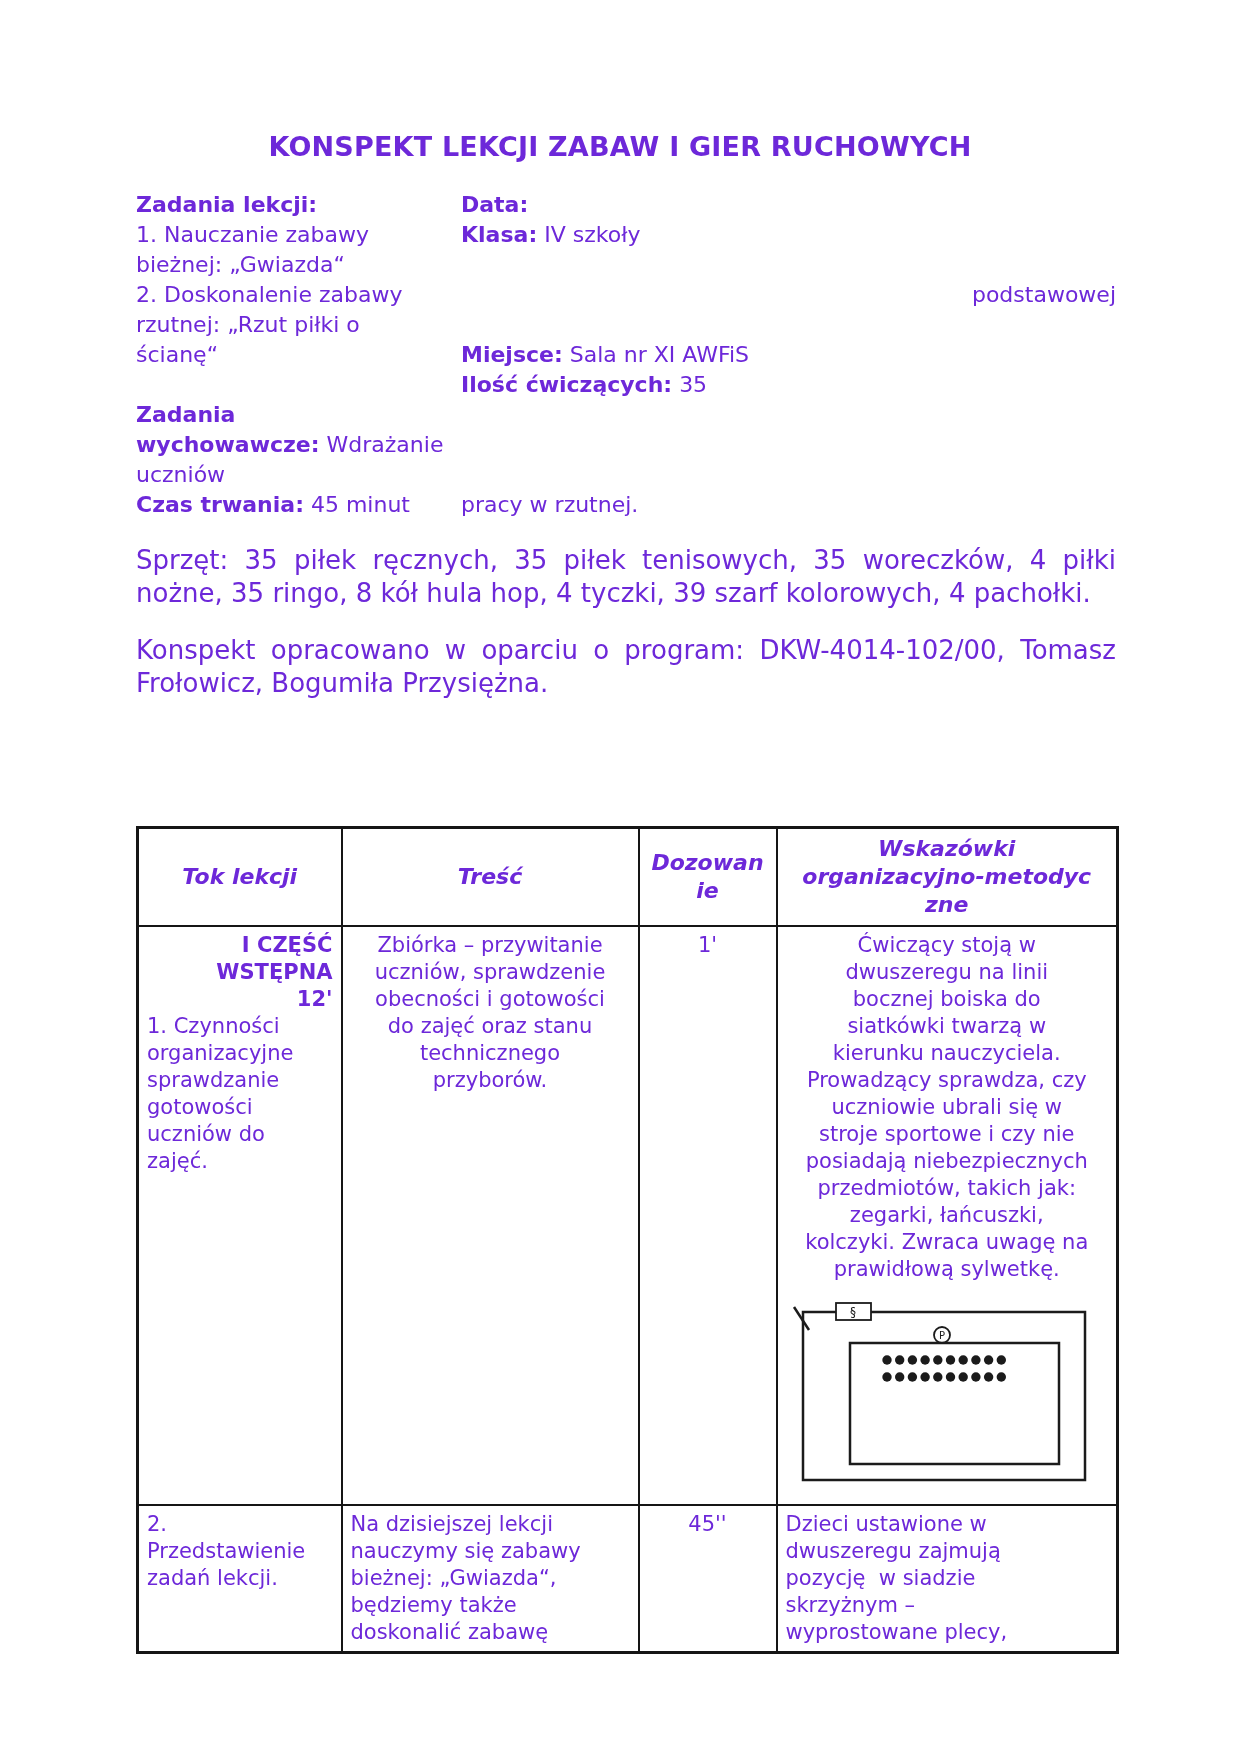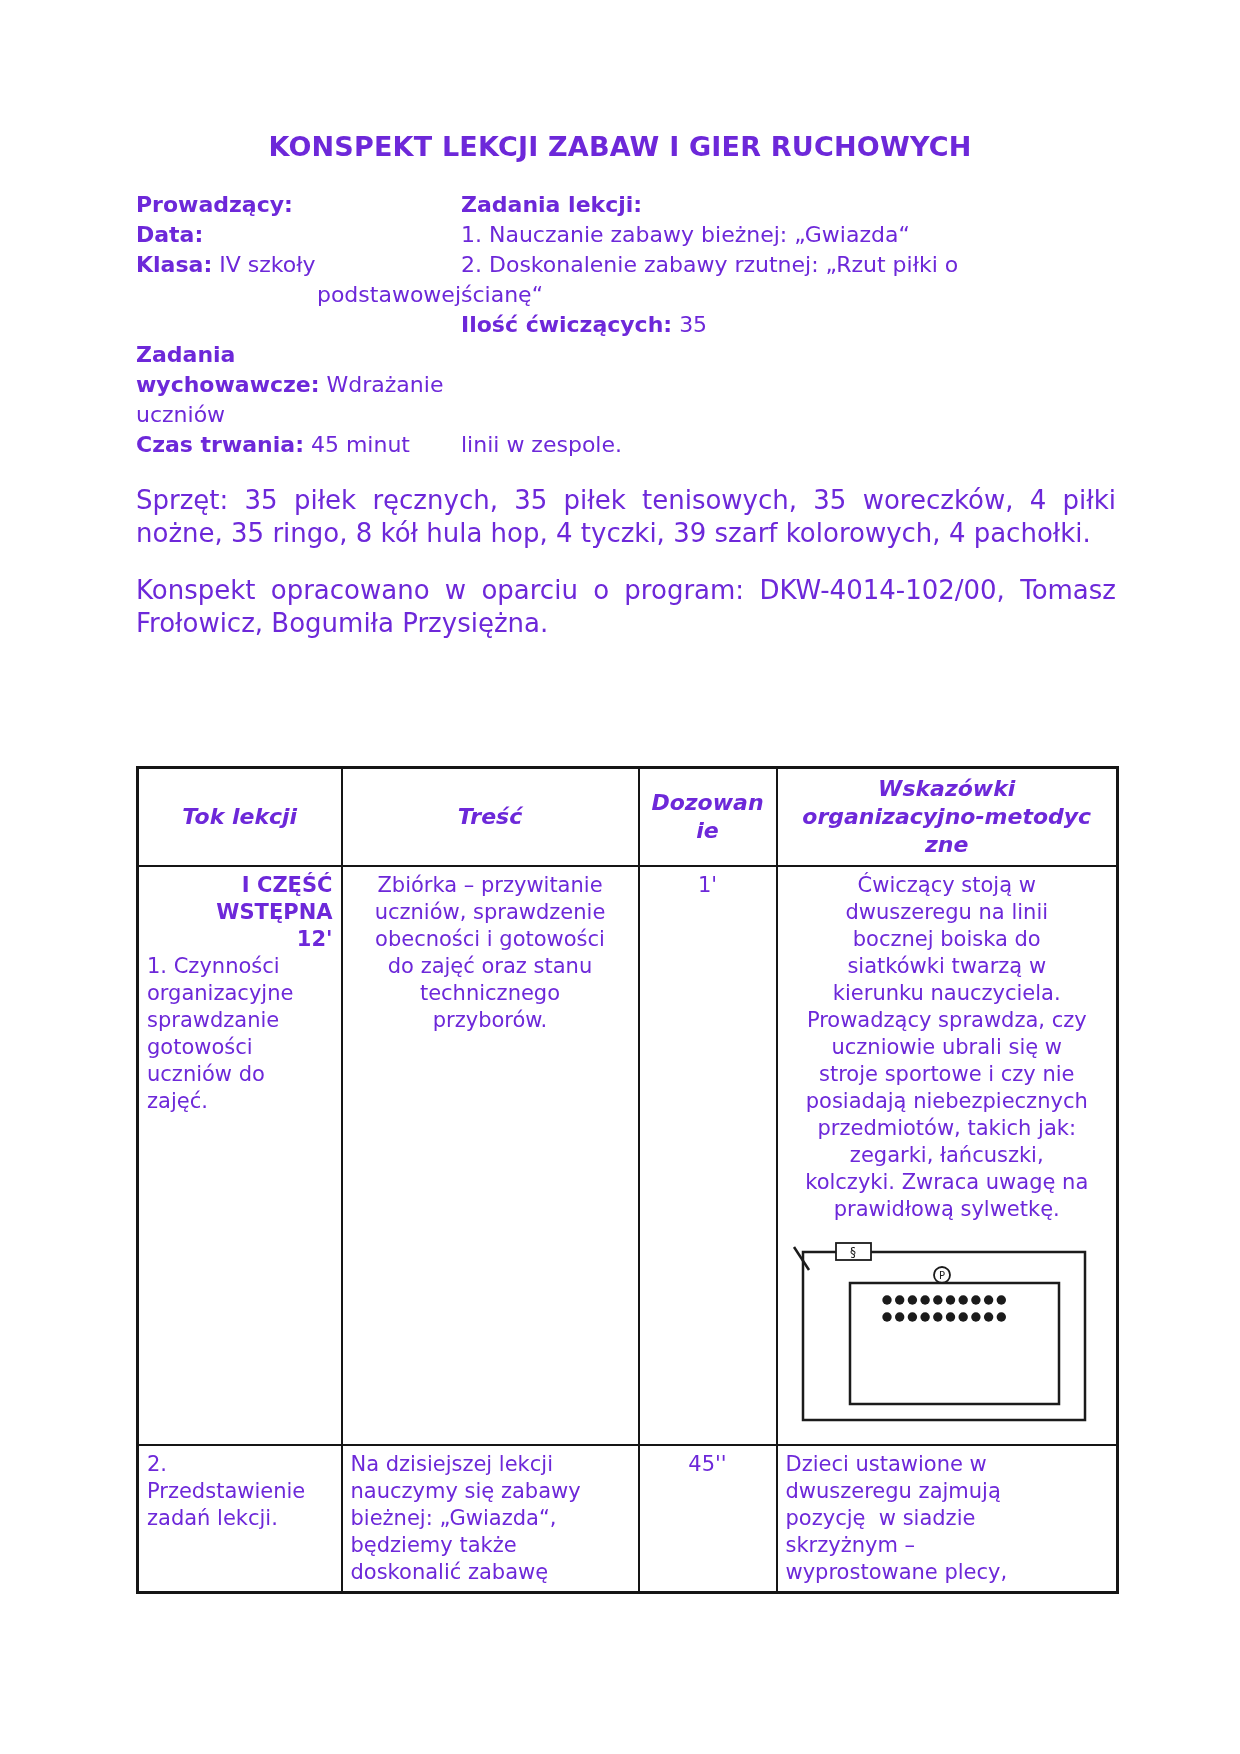--- a/index.html
+++ b/index.html
@@ -77,41 +77,41 @@
 </head>
 <body>
 
 <div class="page">
 
   <div class="title">KONSPEKT LEKCJI ZABAW I GIER RUCHOWYCH</div>
 
   <div class="content">
 
     <div class="meta">
-      <div class="meta-cell"><span class="meta-label">Prowadzący:</span><span></span></div>
       <div class="meta-cell"><span class="meta-label">Zadania lekcji:</span><span></span></div>
 
       <div class="meta-cell"><span class="meta-label">Data:</span><span></span></div>
       <div class="meta-cell"><span class="meta-label"></span><span>1. Nauczanie zabawy bieżnej: „Gwiazda“</span></div>
 
       <div class="meta-cell"><span class="meta-label">Klasa:</span><span>IV szkoły</span></div>
       <div class="meta-cell"><span class="meta-label"></span><span>2. Doskonalenie zabawy rzutnej: „Rzut piłki o</span></div>
 
       <div class="meta-cell indent"><span class="meta-label"></span><span>podstawowej</span></div>
       <div class="meta-cell"><span class="meta-label"></span><span>ścianę“</span></div>
 
+      <div class="meta-cell"><span class="meta-label">Miejsce:</span><span>Sala nr XI AWFiS</span></div>
       <div class="meta-cell"><span class="meta-label"></span><span></span></div>
 
       <div class="meta-cell"><span class="meta-label">Ilość ćwiczących:</span><span>35</span></div>
       <div class="meta-cell"><span class="meta-label">Zadania wychowawcze:</span><span>Wdrażanie uczniów</span></div>
 
       <div class="meta-cell"><span class="meta-label"></span><span></span></div>
 
       <div class="meta-cell"><span class="meta-label">Czas trwania:</span><span>45 minut</span></div>
-      <div class="meta-cell"><span class="meta-label"></span><span>linii w zespole.</span></div>
+      <div class="meta-cell"><span class="meta-label"></span><span>pracy w rzutnej.</span></div>
     </div>
 
     <div class="para">
       <div class="jline">Sprzęt: 35 piłek ręcznych, 35 piłek tenisowych, 35 woreczków, 4 piłki</div>
       <div>nożne, 35 ringo, 8 kół hula hop, 4 tyczki, 39 szarf kolorowych, 4 pachołki.</div>
     </div>
 
     <div class="para">
       <div class="jline">Konspekt opracowano w oparciu o program: DKW-4014-102/00, Tomasz</div>
       <div>Frołowicz, Bogumiła Przysiężna.</div>

